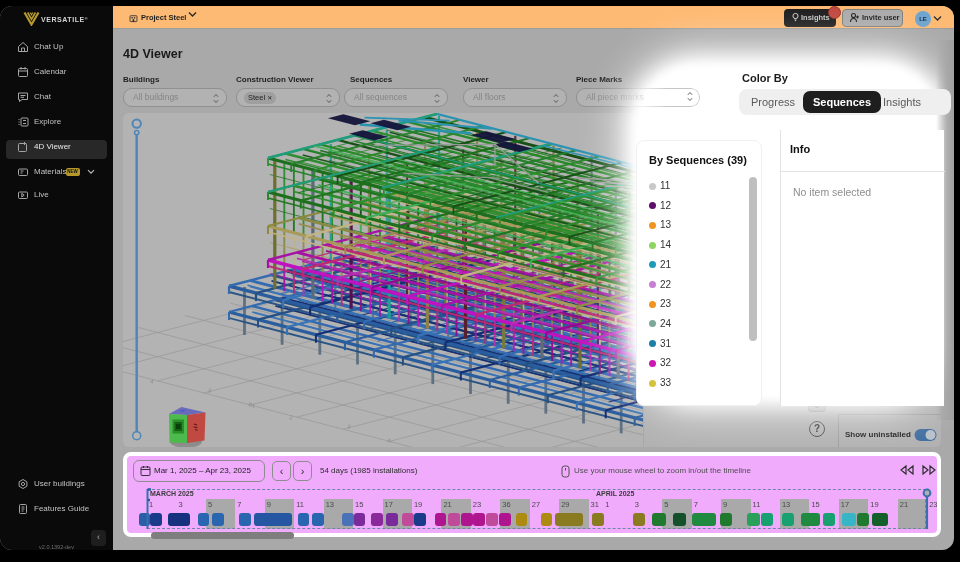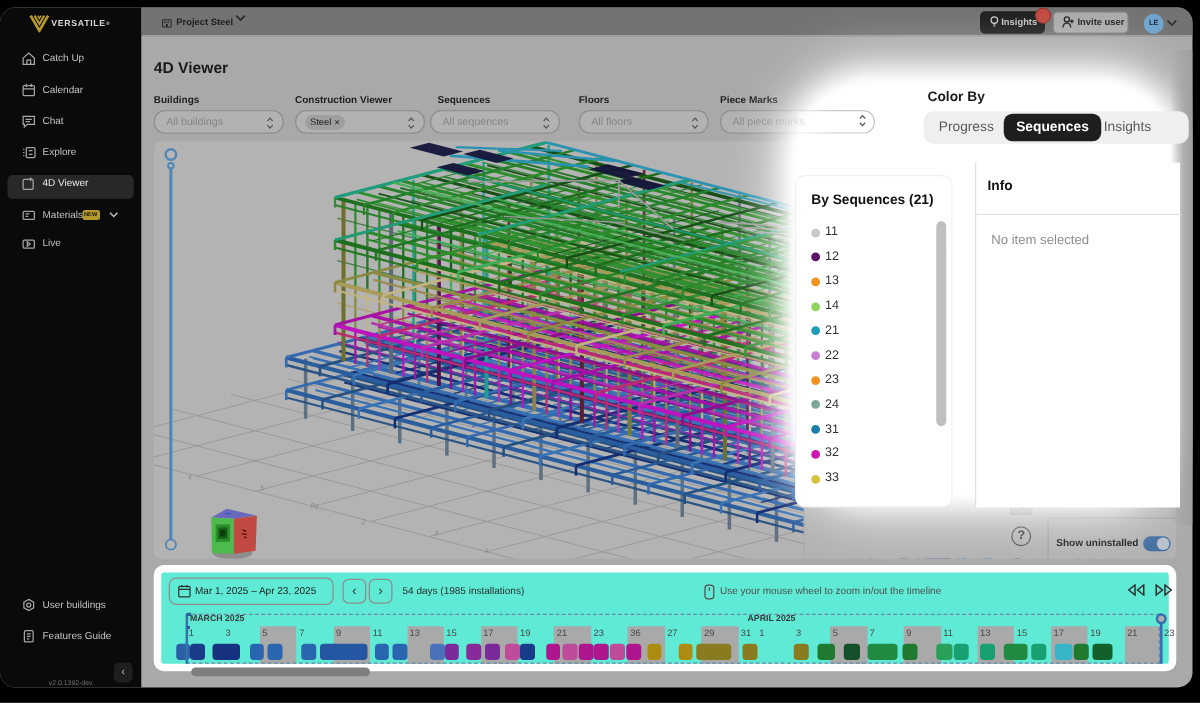--- a/index.html
+++ b/index.html
@@ -12,21 +12,21 @@
 .nav .tx { position:absolute; left:34px; top:-5px; font-size:8px; color:#c2c2c2; white-space:nowrap; }
 .activebg { position:absolute; left:6px; top:139.5px; width:101px; height:19.5px; background:#282828; border-radius:4px; }
 svg.lic { position:absolute; left:17px; top:-6px; stroke:#a5a5a5; fill:none; stroke-width:1; }
 #logo { position:absolute; left:23px; top:11px; }
 #logotx { position:absolute; left:41px; top:16px; font-size:7px; letter-spacing:0.55px; color:#d6d6d6; font-weight:bold; }
 #newbadge { position:absolute; left:65.5px; top:168px; width:14px; height:7.5px; background:#b6992b; border-radius:2px; color:#111; font-size:4.5px; font-weight:bold; text-align:center; line-height:8px; }
 #matchev { position:absolute; left:87px; top:169px; }
 #version { position:absolute; left:0px; top:544px; width:113px; text-align:center; font-size:5.5px; color:#707070; }
 #collapse { position:absolute; left:91px; top:530px; width:15px; height:16px; background:#1e1e1e; border-radius:4px; color:#b0b0b0; font-size:9px; text-align:center; line-height:15px; }
 
-#topbar { position:absolute; left:113px; top:0; width:841px; height:29px; background:#737373; border-bottom:1px solid #9c9c9c;padding-left:21px; }
+#topbar { position:absolute; left:113px; top:0; width:841px; height:29px; background:#fdba74; border-bottom:1px solid #9c9c9c;padding-left:21px; }
 #projname { position:absolute; left:28px; top:13px; font-size:7.5px; font-weight:600; color:#1e1e1e; }
 #insights { position:absolute; left:671px; top:9px; width:52px; height:18px; background:#1f1f1f; border-radius:4px; color:#c6c6c6; font-size:7.5px; font-weight:600; line-height:18px; text-align:left; padding-left:17px; }
 #reddot { position:absolute; left:715px; top:6px; width:13px; height:13px; background:#c24a42; border-radius:50%; border:1px solid #99352e; }
 #invite { position:absolute; left:729px; top:9px; width:61px; height:18px; border:1px solid #7e7e7e; border-radius:4px; color:#1e1e1e; font-size:7.5px; font-weight:600; line-height:16px; padding-left:19px; background:#ababab; white-space:nowrap; }
 #avatar { position:absolute; left:802px; top:11px; width:16px; height:16px; border-radius:50%; background:#6fa5cf; color:#17293b; font-size:6px; font-weight:bold; text-align:center; line-height:16px; }
 
 #heading { position:absolute; left:123px; top:47px; font-size:12.5px; font-weight:bold; color:#1a1a1a; }
 .flabel { position:absolute; top:75px; font-size:8px; font-weight:600; color:#1f1f1f; }
 .fdrop { position:absolute; top:88px; width:104px; height:19px; background:#b2b2b2; border:1px solid #909090; border-radius:9px; font-size:8.5px; color:#858585; line-height:16px; padding-left:9px; }
 .updown { position:absolute; right:7px; top:4px; width:6px; height:11px; }
@@ -35,21 +35,21 @@
 #viewer { position:absolute; left:123px; top:113px; width:818px; height:334px; background:#b3b3b3; border-radius:6px; overflow:hidden; }
 
 #rightpanel { position:absolute; left:520px; top:25px; width:298px; height:309px; background:#b2b2b2; border-left:1px solid #a8a8a8; }
 #rbtn { position:absolute; left:685px; top:286px; width:18px; height:13px; background:#9b9b9b; border:1px solid #8a8a8a; border-radius:3px; font-size:7px; color:#333; text-align:center; line-height:12px; }
 #helpbtn { position:absolute; left:686px; top:308px; width:16px; height:16px; border:1.5px solid #4e4e4e; border-radius:50%; color:#333; font-size:10px; font-weight:bold; text-align:center; line-height:14px; }
 #sidesep { position:absolute; left:715px; top:301px; width:103px; height:33px; border-left:1px solid #9e9e9e; border-top:1px solid #9e9e9e; }
 #showuninst { position:absolute; left:722px; top:317px; font-size:8px; font-weight:600; color:#1c1c1c; }
 
 #lslider { position:absolute; left:13px; top:7px; width:2.5px; height:312px; }
 
-#tl { position:absolute; left:123px; top:452px; width:818px; height:85px; background:#5eead4; border:6px solid #ffffff; border-radius:8px; }
+#tl { position:absolute; left:123px; top:452px; width:818px; height:85px; background:#f0abfc; border:4px solid #ffffff; border-radius:8px; }
 #datechip { position:absolute; left:6px; top:4px; width:132px; height:22px; border:1px solid #8d8d8d; border-radius:6px; font-size:8px; color:#222; line-height:20px; padding-left:20px; white-space:nowrap; }
 .navbtn { position:absolute; top:5px; width:19px; height:20px; border:1px solid #8d8d8d; border-radius:5px; color:#333; font-size:11px; text-align:center; line-height:18px; }
 #days54 { position:absolute; left:193px; top:10px; font-size:8px; color:#2e2e2e; }
 #wheeltip { position:absolute; left:447px; top:10px; font-size:8px; color:#4f4f4f; }
 
 #grid { position:absolute; left:20px; top:33px; width:779px; height:40px; }
 .band { position:absolute; top:10px; height:30px; background:#a9a9a9; }
 .mlabel { position:absolute; top:1px; font-size:7px; font-weight:bold; color:#3a3a3a; }
 .dnum { position:absolute; top:11px; font-size:7.5px; color:#4a4a4a; }
 .blk { position:absolute; top:24px; height:13px; border-radius:3px; }
@@ -112,21 +112,21 @@
           <path d="M4.6 1.5 L8.5 8.2 L12.4 1.5" fill="none" stroke="#b6992b" stroke-width="1.7"></path>
           <path d="M7.2 1.5 L8.5 3.8 L9.8 1.5" fill="none" stroke="#b6992b" stroke-width="1.2"></path>
         </svg>
     <div id="logotx">VERSATILE<span style="font-size:4px;vertical-align:top">®</span></div>
     <div class="activebg"></div>
 
     <div class="nav" style="top:47px">
           <svg class="lic" width="12" height="12" viewBox="0 0 12 12">
             <path d="M1.5 5.5 L6 1.5 L10.5 5.5 L10.5 10.5 L1.5 10.5 Z M4.5 10.5 L4.5 7 L7.5 7 L7.5 10.5"></path>
           </svg>
-          <div class="tx">Catch Up</div>
+          <div class="tx">Chat Up</div>
         </div>
     <div class="nav" style="top:72px">
           <svg class="lic" width="12" height="12" viewBox="0 0 12 12">
             <rect x="1.5" y="2.5" width="9" height="8" rx="1"></rect>
             <path d="M1.5 5 L10.5 5 M4 1 L4 3.5 M8 1 L8 3.5"></path>
           </svg>
           <div class="tx">Calendar</div>
         </div>
     <div class="nav" style="top:97px">
           <svg class="lic" width="12" height="12" viewBox="0 0 12 12">
@@ -182,21 +182,21 @@
           <div class="tx">Features Guide</div>
         </div>
     <div id="version">v2.0.1392-dev</div>
     <div id="collapse">‹</div>
   </div>
 
   <div id="heading">4D Viewer</div>
   <div class="flabel" style="left:123px">Buildings</div>
   <div class="flabel" style="left:236px">Construction Viewer</div>
   <div class="flabel" style="left:350px">Sequences</div>
-  <div class="flabel" style="left:463px">Floors</div>
+  <div class="flabel" style="left:463px">Viewer</div>
   <div class="flabel" style="left:576px">Piece Marks</div>
   <div class="fdrop" style="left:123px">All buildings<svg class="updown" viewBox="0 0 7 13">
           <path d="M1 4.5 L3.5 1.8 L6 4.5 M1 8.5 L3.5 11.2 L6 8.5" stroke="#555" stroke-width="1.1" fill="none"></path>
         </svg></div>
   <div class="fdrop" style="left:236px">
         <span class="chip">Steel <span style="font-size:6px">✕</span></span>
         <svg class="updown" viewBox="0 0 7 13">
           <path d="M1 4.5 L3.5 1.8 L6 4.5 M1 8.5 L3.5 11.2 L6 8.5" stroke="#555" stroke-width="1.1" fill="none"></path>
         </svg>
       </div>
@@ -1049,21 +1049,21 @@
         </svg></div>
   <div id="colorby">Color By</div>
   <div id="segwrap">
     <div id="seg">
           <span style="margin-left:12px">Progress</span>
           <span style="margin-left:88px">Insights</span>
         </div>
     <div id="seqpill">Sequences</div>
   </div>
   <div id="seqcard">
-    <div id="seqtitle">By Sequences (21)</div>
+    <div id="seqtitle">By Sequences (39)</div>
     <div id="seqlist"></div>
     <div id="seqscroll"></div>
   <div class="seqdot" style="top: 41.5px; background: rgb(200, 200, 200);"></div>
         <div class="seqitem" style="top: 39px;">11</div>
         <div class="seqdot" style="top: 61.2px; background: rgb(92, 14, 104);"></div>
         <div class="seqitem" style="top: 58.7px; text-align: right;">12</div>
         <div class="seqdot" style="top: 80.9px; background: rgb(240, 148, 31);"></div>
         <div class="seqitem" style="top: 78.4px;">13</div>
         <div class="seqdot" style="top: 100.6px; background: rgb(143, 212, 96);"></div>
         <div class="seqitem" style="top: 98.1px;">14</div>

